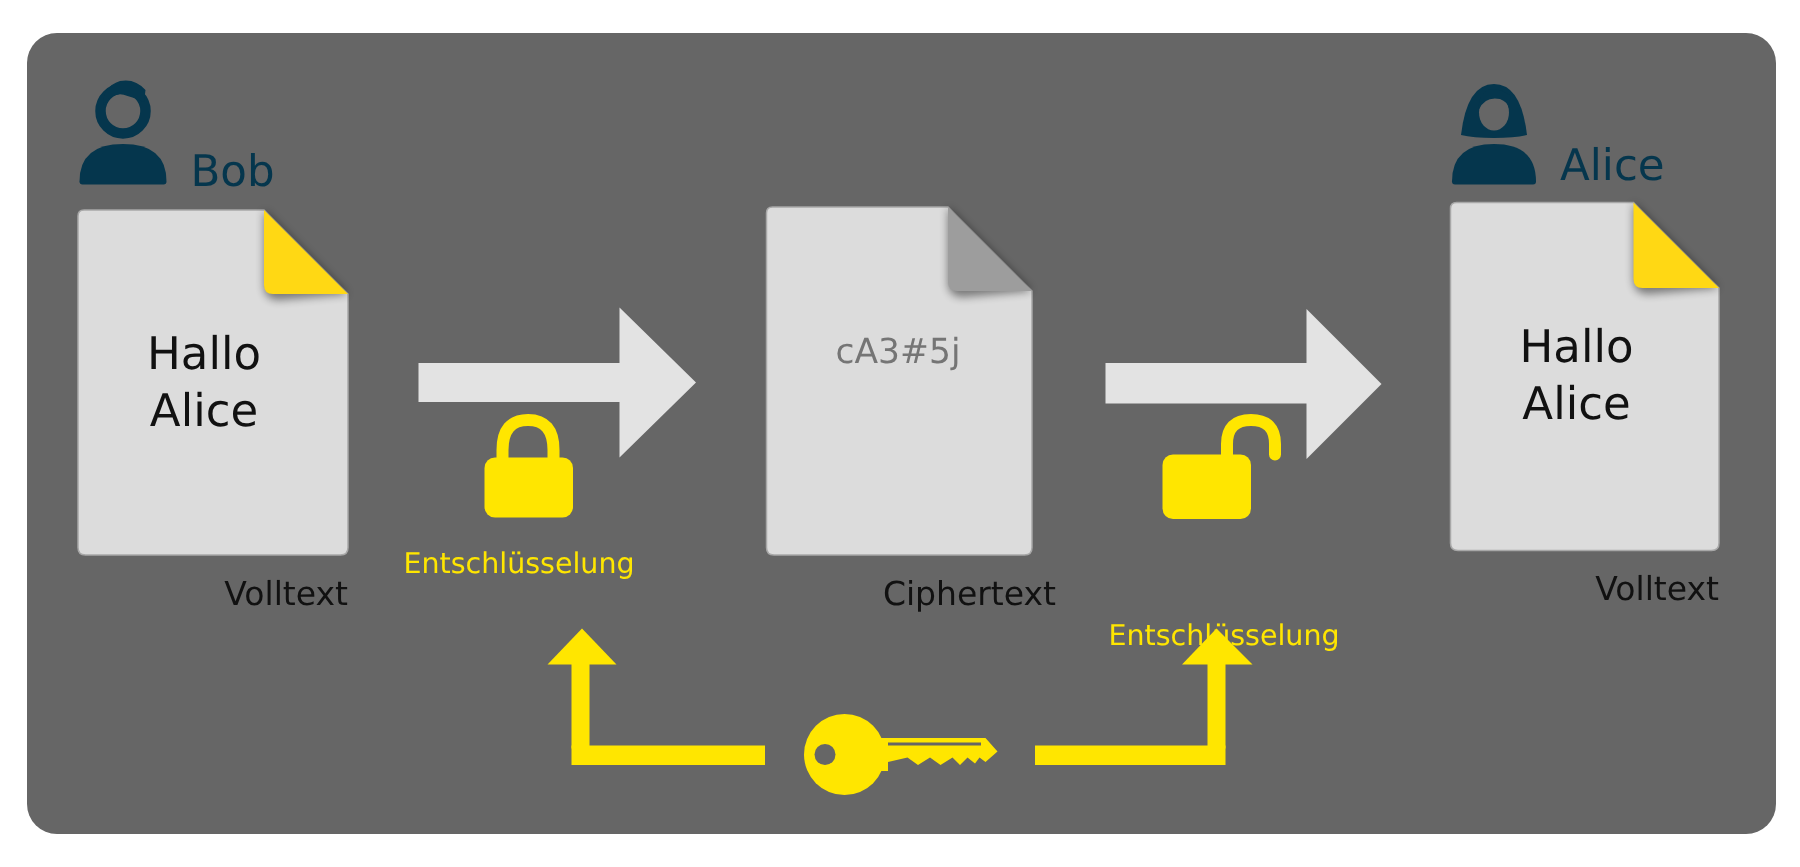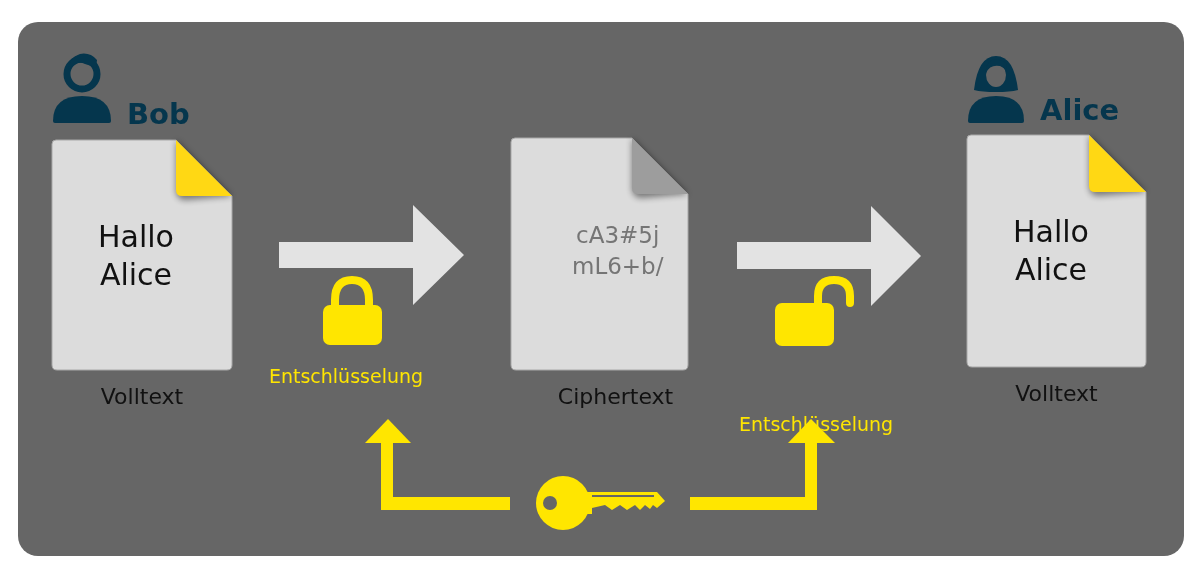--- a/index.html
+++ b/index.html
@@ -1,24 +1,24 @@
 <!DOCTYPE html>
 <html><head>
 <meta charset="utf-8">
 <style>
   html, body { margin: 0; padding: 0; background: #ffffff; }
   body { width: 1200px; height: 578px; position: relative; overflow: hidden;
          font-family: "DejaVu Sans", "Liberation Sans", sans-serif; }
   #panel { position: absolute; left: 18px; top: 22px; width: 1166px; height: 534px;
            background: #666666; border-radius: 20px; }
   .abs { position: absolute; }
-  .person-name { position: absolute; font-size: 29px; color: #05364d; font-weight: 700; }
+  .person-name { position: absolute; font-size: 29px; color: #05364d; font-weight: 400; }
   .doc-text { position: absolute; font-size: 30px; line-height: 38px; color: #111; text-align: center; }
-  .cipher-text { position: absolute; font-size: 23px; line-height: 31px; color: #757575; text-align: center; margin-left: 15px; }
-  .caption { position: absolute; font-size: 22px; color: #111; text-align: center; }
+  .cipher-text { position: absolute; font-size: 23px; line-height: 31px; color: #757575; text-align: left; }
+  .caption { position: absolute; font-size: 22px; color: #111; text-align: right; }
   .step-label { position: absolute; font-size: 19px; color: #ffe600; text-align: center; }
 </style>
 </head>
 <body>
 
 <div id="panel"></div>
 
 <svg class="abs" style="left:0;top:0" width="1200" height="578">
   <defs>
     <filter id="foldShadow" x="-50%" y="-50%" width="200%" height="200%">
@@ -95,21 +95,20 @@
 <div class="person-name" style="left:1040px;top:93px;">Alice</div>
 
 <div class="doc-text" style="left:98px;top:218px;">
   <div>Hallo</div>
   <div>Alice</div>
 </div>
 <div class="caption" style="left:52px;top:384px;width:180px;">Volltext</div>
 
 <div class="cipher-text" style="left:557px;top:220px;">
   <div>cA3#5j</div>
-  <div>mL6+b/</div>
 </div>
 <div class="caption" style="left:527px;top:384px;width:177px;">Ciphertext</div>
 
 <div class="doc-text" style="left:1013px;top:213px;">
   <div>Hallo</div>
   <div>Alice</div>
 </div>
 <div class="caption" style="left:967px;top:381px;width:179px;">Volltext</div>
 
 <div class="step-label" style="left:256px;top:365px;width:180px;">Entschlüsselung</div>

